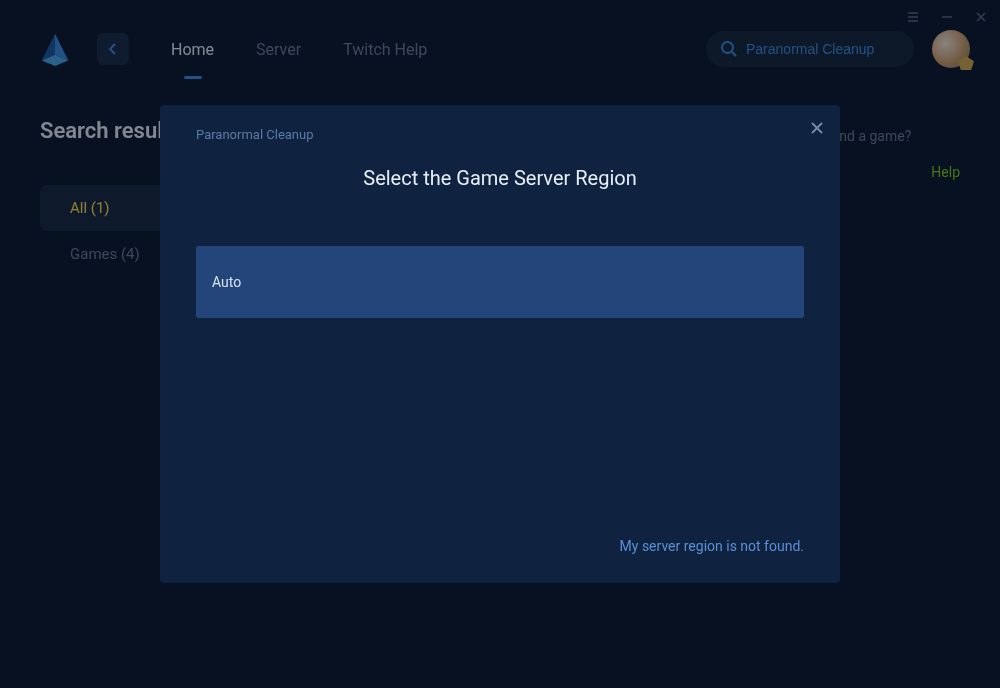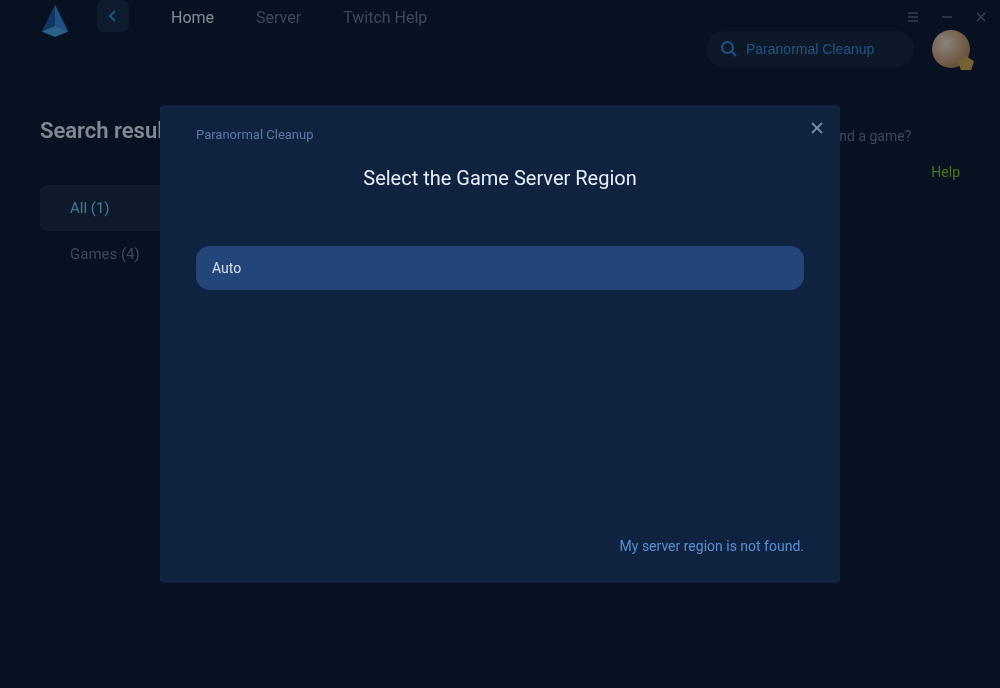--- a/index.html
+++ b/index.html
@@ -31,20 +31,21 @@
       justify-content: center;
       width: 18px;
       height: 18px;
     }
     .window-controls svg { width: 14px; height: 14px; }
     
     
     .header {
       height: 98px;
       display: flex;
+      align-items: center;
       padding: 0 30px 0 35px;
       position: relative;
     }
     .logo {
       width: 40px;
       height: 40px;
       margin-right: 22px;
       display: flex;
       align-items: center;
       justify-content: center;
@@ -147,21 +148,21 @@
     }
     .filter-item {
       padding: 14px 30px;
       font-size: 15px;
       color: #6b7a94;
       cursor: pointer;
       border-radius: 6px;
     }
     .filter-item.active {
       background: #18253c;
-      color: #7dd3fc;
+      color: #fde047;
     }
     
     .content {
       flex: 1;
       position: relative;
     }
     .help-row {
       position: absolute;
       top: 10px;
       right: 0;
@@ -209,25 +210,25 @@
     }
     .modal-title {
       font-size: 20px;
       color: #e8eef7;
       text-align: center;
       font-weight: 400;
       margin-bottom: 56px;
     }
     .region-option {
       background: #24457a;
-      padding: 14px 16px;
+      padding: 28px 16px;
       font-size: 14px;
       color: #d8e2f0;
       cursor: pointer;
-      border-radius: 14px;
+      border-radius: 2px;
     }
     .modal-footer {
       margin-top: auto;
       text-align: right;
     }
     .not-found-link {
       color: #5a8fd4;
       font-size: 14px;
       cursor: pointer;
     }

